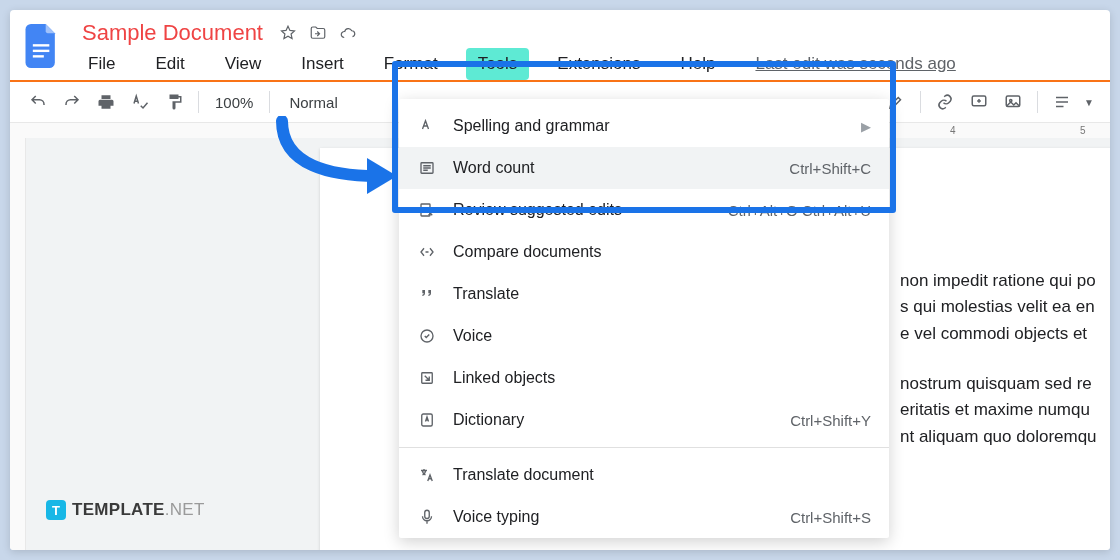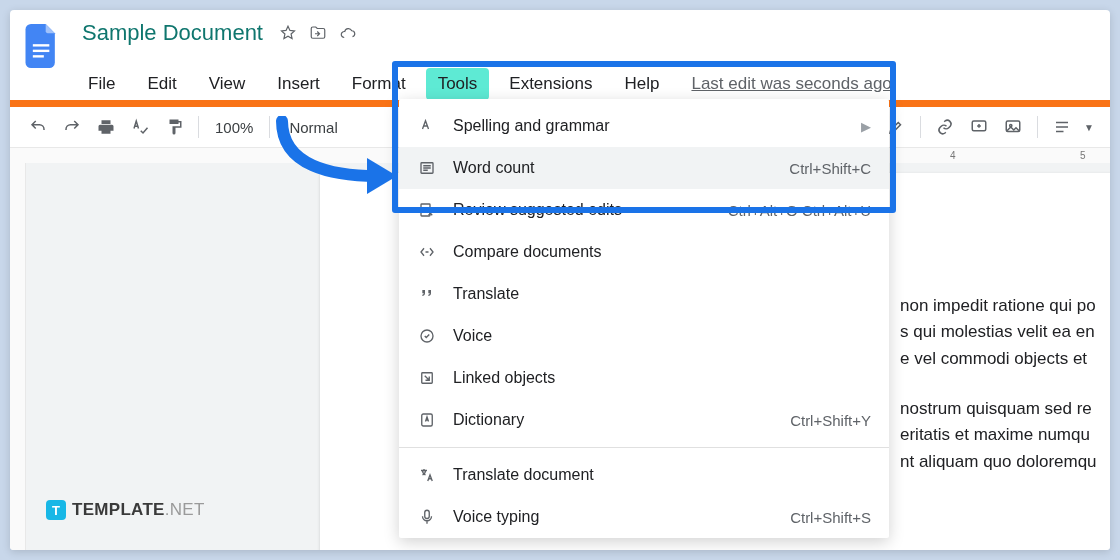--- a/index.html
+++ b/index.html
@@ -1,28 +1,28 @@
 <!DOCTYPE html>
 <html><head>
 <meta charset="utf-8">
 <style>
 * { margin: 0; padding: 0; box-sizing: border-box; font-family: Arial, "Helvetica Neue", sans-serif; }
 body { background: #c8d7ea; width: 1120px; height: 560px; overflow: hidden; position: relative; }
 .frame { position: absolute; left: 10px; top: 10px; width: 1100px; height: 540px; background: #fff; border-radius: 4px; box-shadow: 0 2px 8px rgba(0,0,0,0.15); overflow: hidden; }
 .header { padding: 8px 12px 0 12px; display: flex; align-items: flex-start; }
 .doc-icon { width: 40px; height: 48px; margin-right: 14px; margin-top: 4px; display:flex;align-items:center;justify-content:center; }
 .title-row { display: flex; align-items: center; gap: 10px; }
-.doc-title { font-size: 22px; color: #0f766e; padding: 2px 6px; }
+.doc-title { font-size: 22px; color: #ef4444; padding: 2px 6px; }
 .title-icons { display: flex; gap: 12px; color: #5f6368; }
 .title-icons svg, .title-icons .ico { width: 18px; height: 18px; }
-.menu-row { display: flex; gap: 8px; margin-top: 20px; }
+.menu-row { display: flex; gap: 16px; margin-top: 0; }
 .menu-item { font-size: 17px; color: #202124; padding: 6px 12px; border-radius: 4px; cursor: pointer; }
 .menu-item.active { background: #5eead4; }
 .edit-status { font-size: 17px; color: #5f6368; text-decoration: underline; margin-left: 8px; padding: 6px 4px; cursor: pointer; }
-.toolbar { border-top: 7px solid #f97316; padding: 8px 16px; display: flex; align-items: center; gap: 10px; color: #5f6368; position: relative; }
+.toolbar { border-top: 2px solid #f97316; padding: 8px 16px; display: flex; align-items: center; gap: 10px; color: #5f6368; position: relative; }
 .tool-btn { width: 24px; height: 24px; display: inline-flex; align-items: center; justify-content: center; cursor: pointer; }
 .tool-sep { width: 1px; height: 22px; background: #dadce0; margin: 0 2px; }
 .zoom-txt { font-size: 15px; color: #3c4043; padding: 0 4px; }
 .style-txt { font-size: 15px; color: #3c4043; margin-left: 7px; }
 .toolbar-right { position: absolute; right: 16px; top: 8px; display: flex; align-items: center; gap: 10px; }
 .ruler { height: 16px; border-top: 1px solid #e8e8e8; background: #fafafa; position: relative; font-size: 10px; color: #777; }
 .ruler .lbl { position: absolute; top: 2px; }
 .canvas-area { position: relative; height: 420px; background: #f1f3f4; }
 .vruler { position: absolute; left: 0; top: 0; width: 16px; height: 100%; background: #fafafa; border-right: 1px solid #e8e8e8; }
 .page { position: absolute; left: 310px; top: 10px; width: 900px; height: 500px; background: #fff; box-shadow: 0 1px 3px rgba(0,0,0,0.15); }

